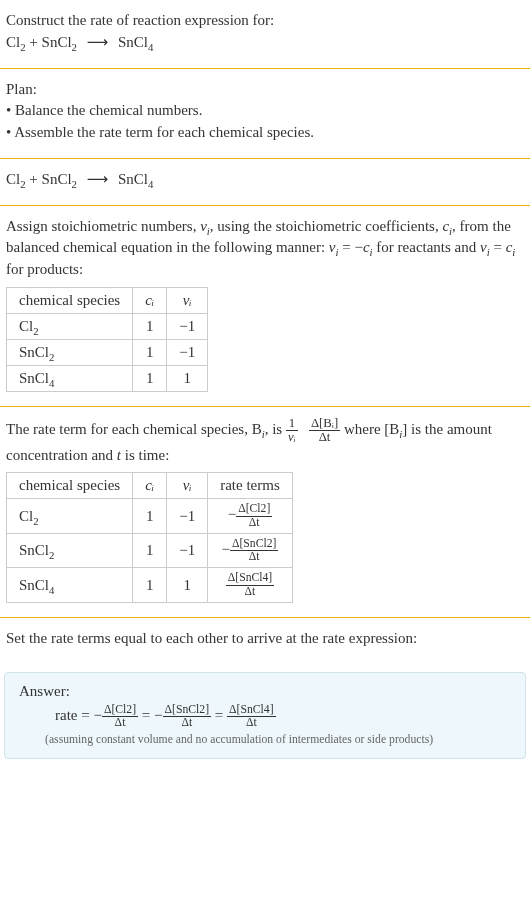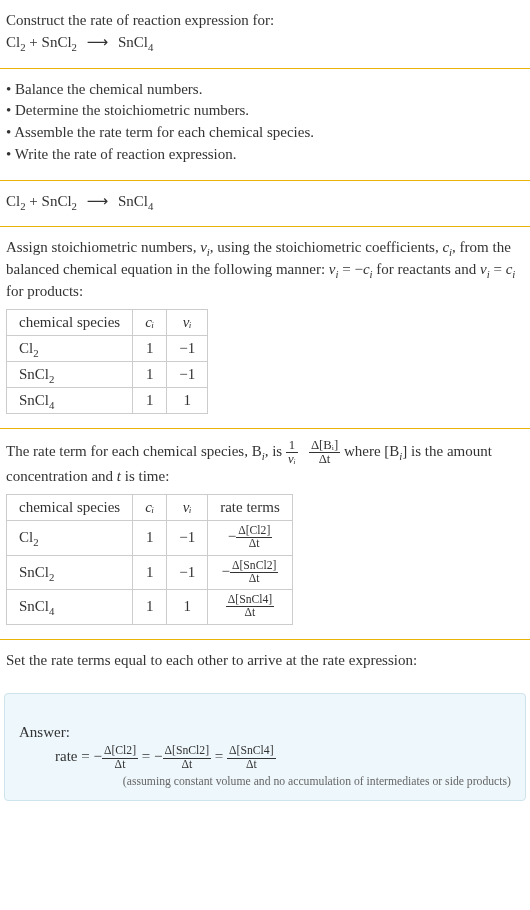--- a/index.html
+++ b/index.html
@@ -69,27 +69,26 @@
   }
   .answer-box {
     background: #eef7fb;
     border: 1px solid #cfe3ec;
     border-radius: 4px;
     padding: 10px 14px 12px 14px;
     margin: 8px 4px 10px 4px;
   }
   .answer-label {
     margin-bottom: 4px;
-    margin-top: 20px;
   }
   .answer-note {
     font-size: 0.78em;
     color: #666;
     margin-top: 4px;
-    text-align: right;
+    text-align: left;
     padding-left: 26px;
   }
   .rate-line {
     padding-left: 36px;
     margin-top:2px;
   }
   .ital { font-style: italic; }
 </style>
 </head>
 <body>
@@ -97,24 +96,23 @@
 <div class="section">
   <div class="line">Construct the rate of reaction expression for:</div>
   <div class="line">
     <span>Cl</span><sub>2</sub><span> + </span><span>SnCl</span><sub>2</sub>
     <span class="arrow">⟶</span>
     <span>SnCl</span><sub>4</sub>
   </div>
 </div>
 
 <div class="section">
+  <div class="line">Plan:</div>
   <div class="line">• Balance the chemical numbers.</div>
-  <div class="line">• Determine the stoichiometric numbers.</div>
   <div class="line">• Assemble the rate term for each chemical species.</div>
-  <div class="line">• Write the rate of reaction expression.</div>
 </div>
 
 <div class="section">
   <div class="line">
     <span>Cl</span><sub>2</sub><span> + </span><span>SnCl</span><sub>2</sub>
     <span class="arrow">⟶</span>
     <span>SnCl</span><sub>4</sub>
   </div>
 </div>
 

